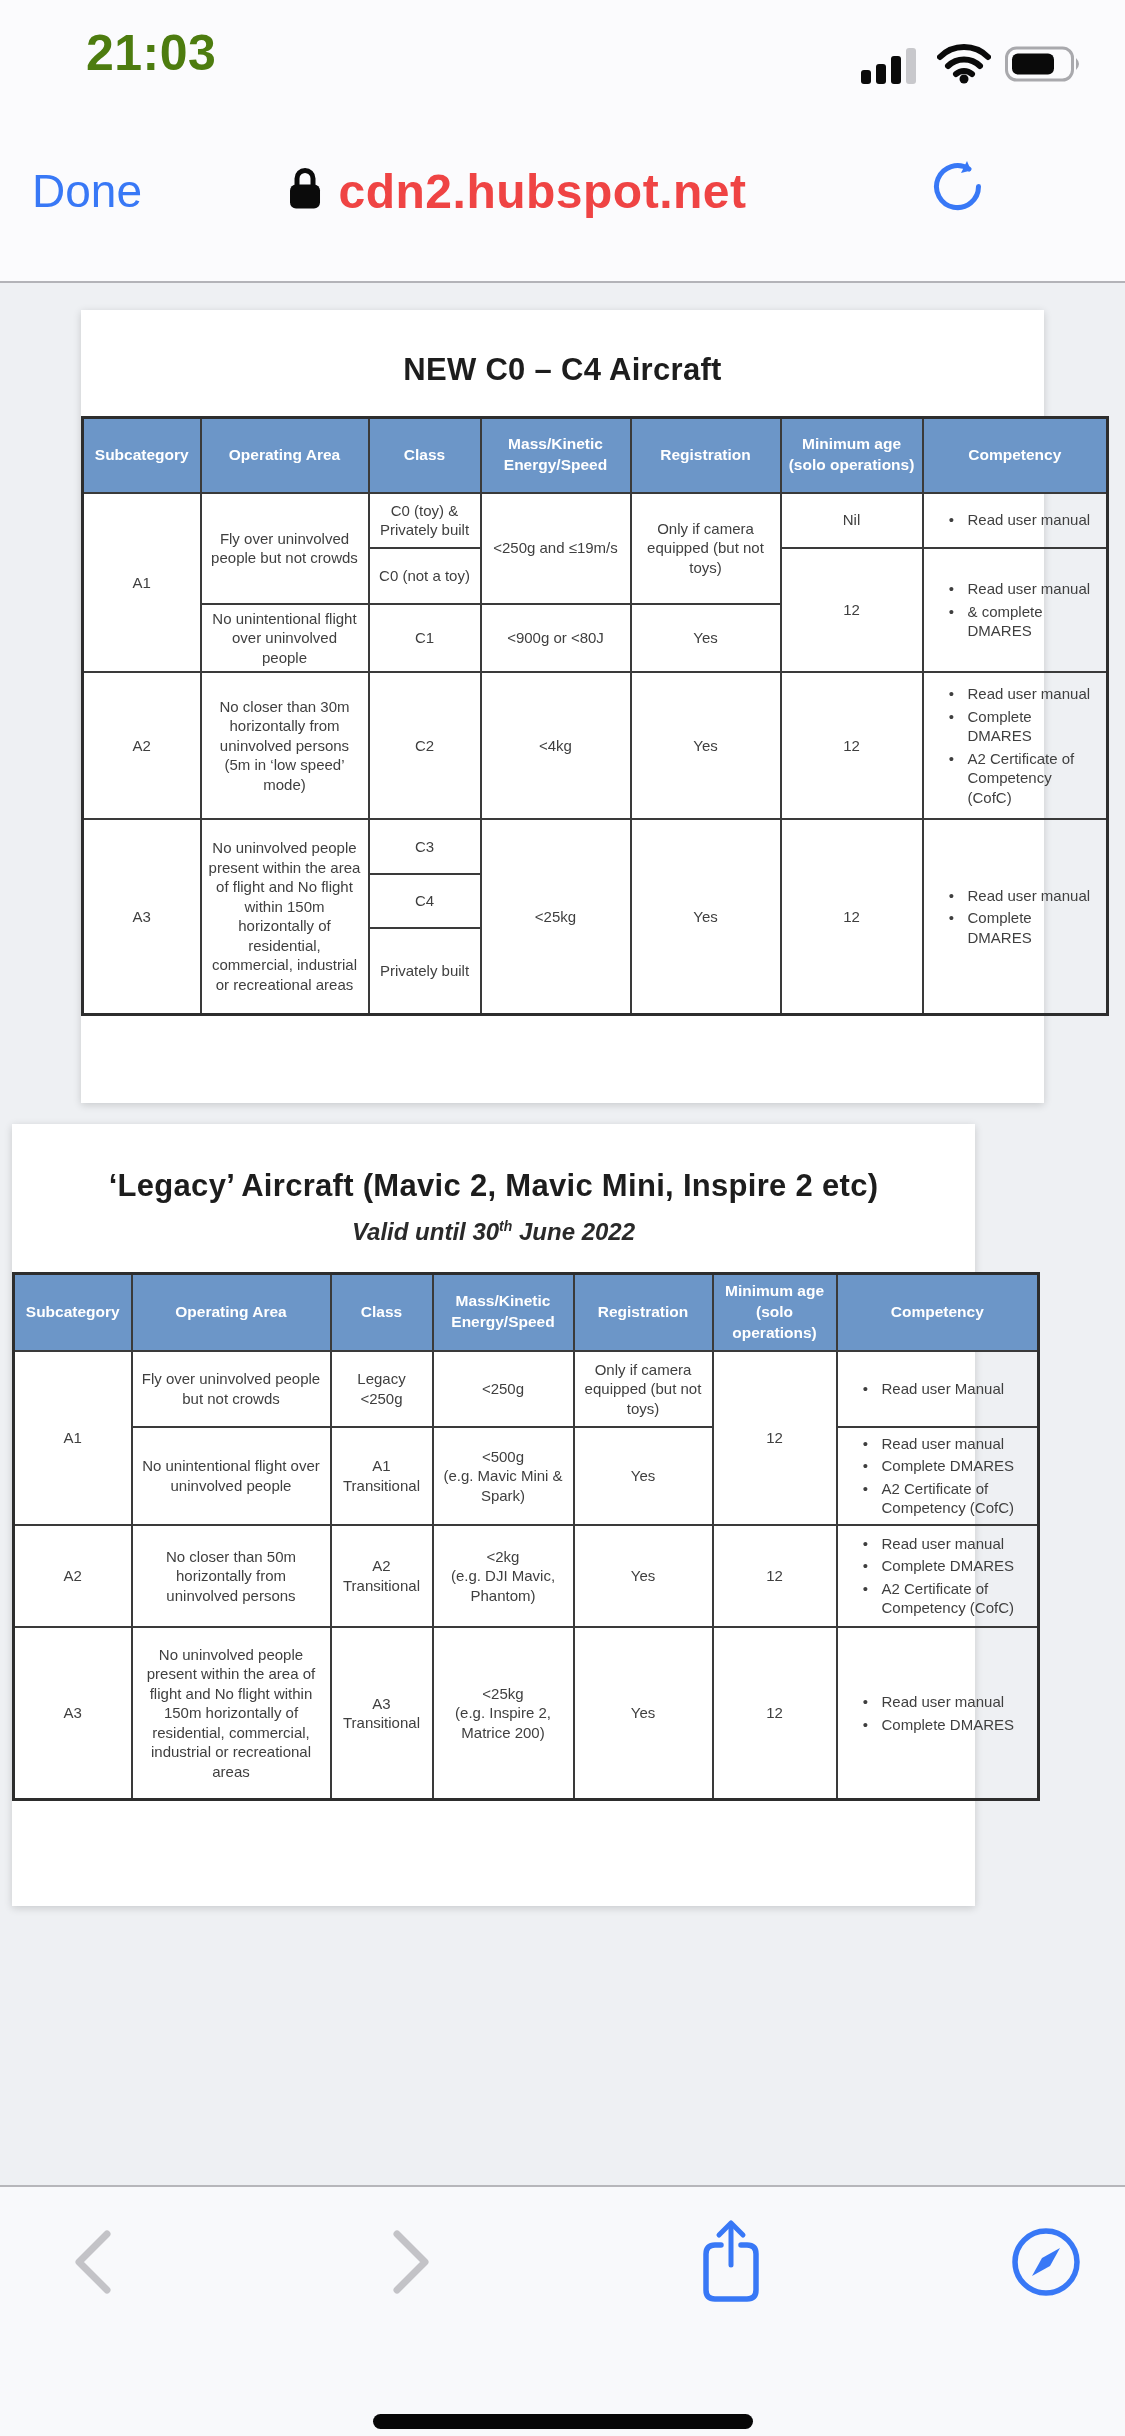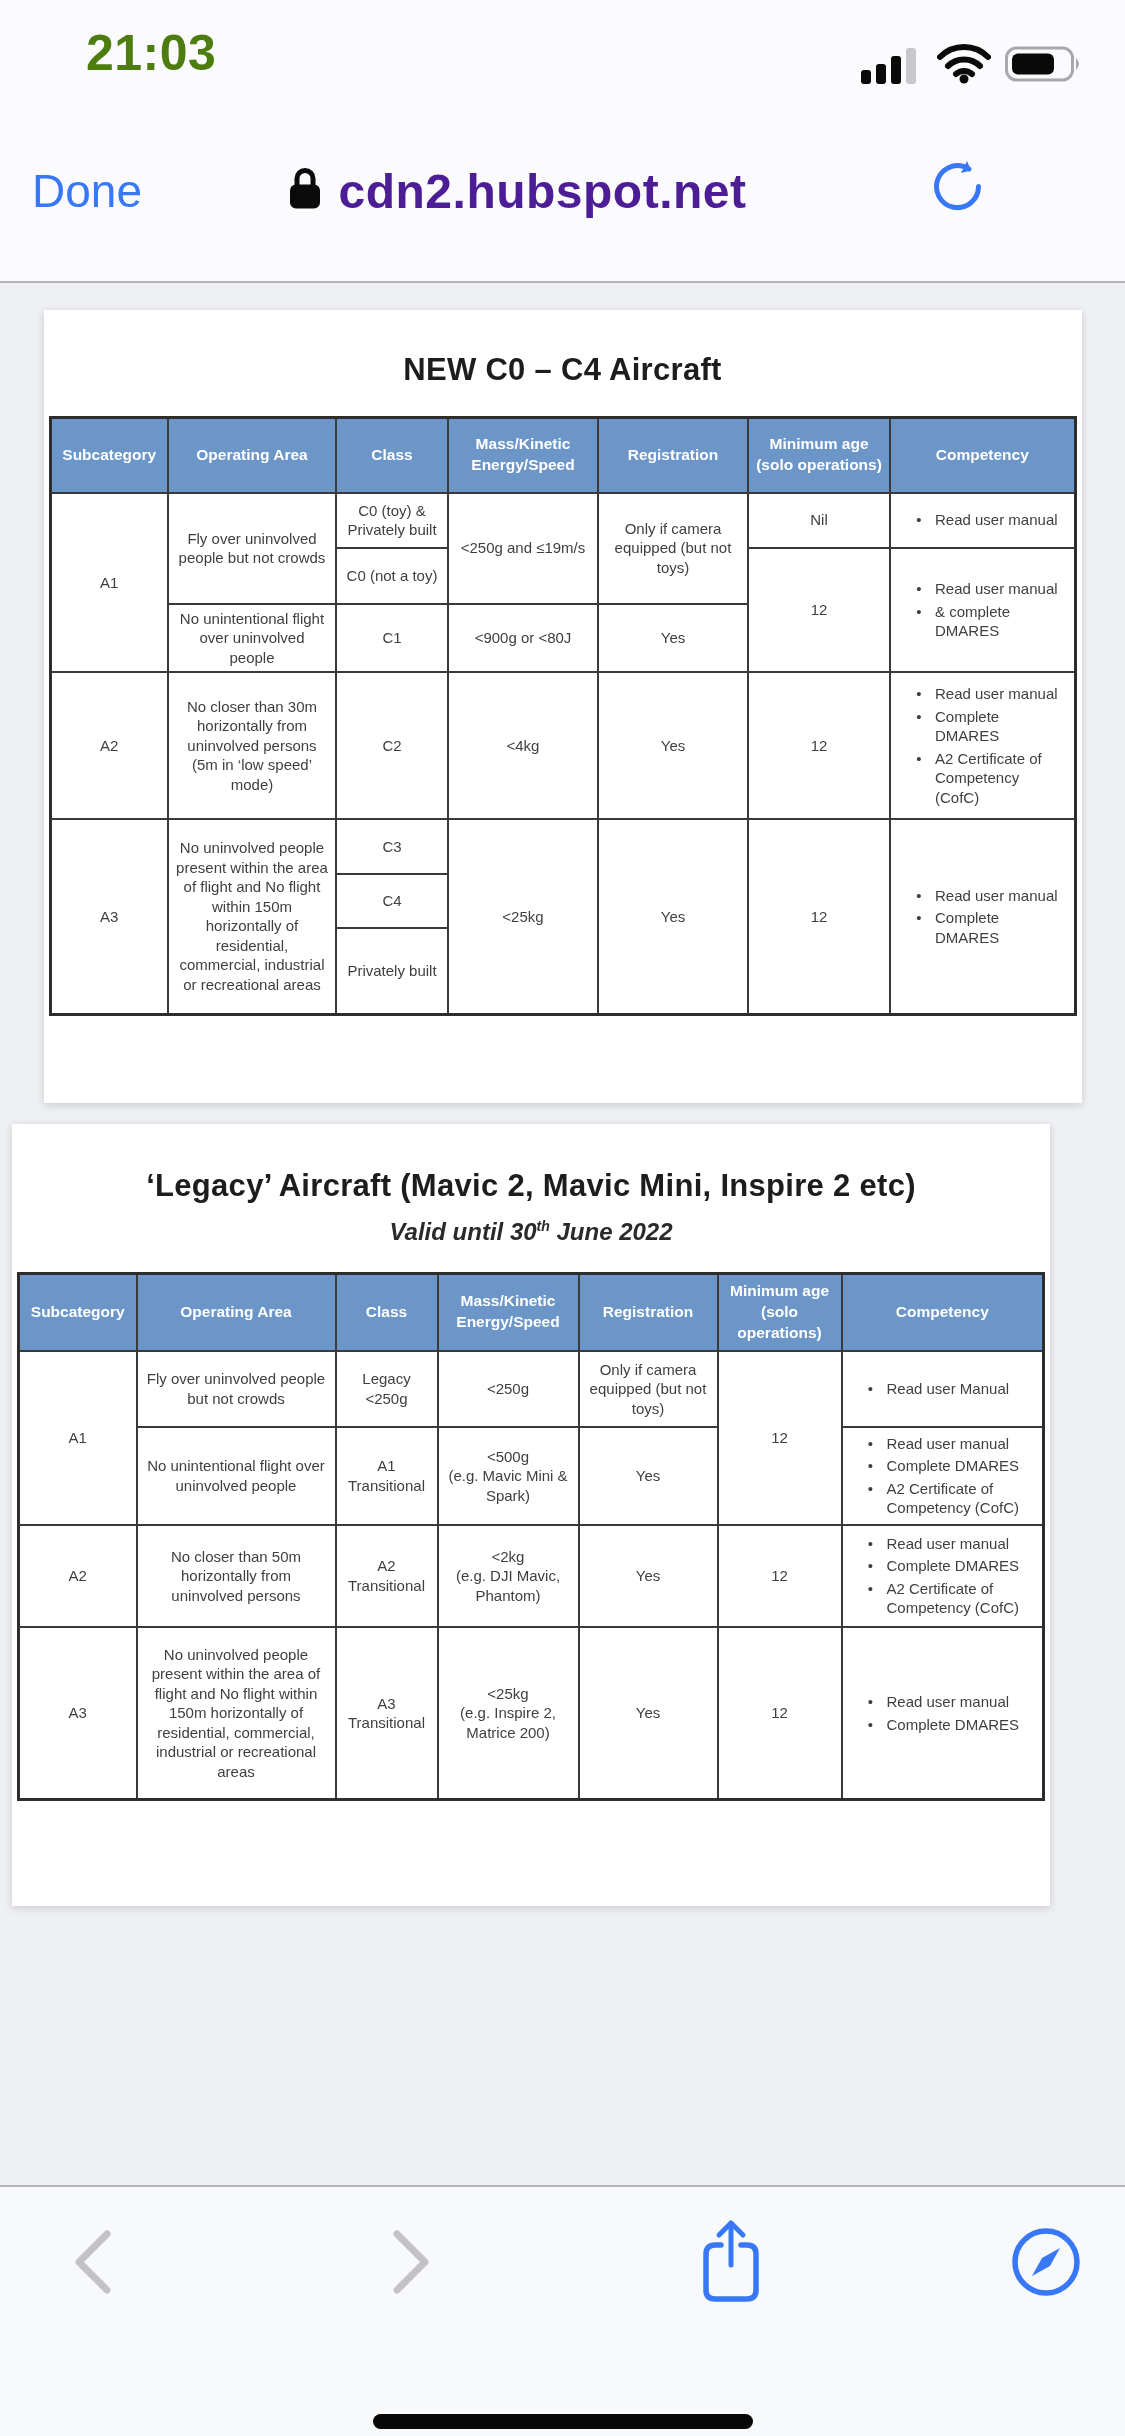--- a/index.html
+++ b/index.html
@@ -7,25 +7,25 @@
          font-family:"Liberation Sans",sans-serif;-webkit-font-smoothing:antialiased;}
   
   .chrome{position:absolute;top:0;left:0;width:1125px;height:283px;background:#fbfbfd;
           border-bottom:2px solid #b3b3b8;box-sizing:border-box;}
   .statusbar{position:absolute;top:0;left:0;width:1125px;height:100px;}
   .time{position:absolute;left:86px;top:24px;font-size:50px;font-weight:700;color:#4d7c0f;letter-spacing:.5px;}
   .sb-icons{position:absolute;right:40px;top:44px;display:flex;align-items:flex-end;gap:14px;}
   .navbar{position:absolute;top:100px;left:0;width:1033px;height:181px;}
   .done{position:absolute;left:32px;top:50%;transform:translateY(-50%);font-size:46px;color:#3878f6;}
   .urlwrap{position:absolute;left:50%;top:50%;transform:translate(-50%,-50%);display:flex;align-items:center;gap:16px;}
-  .url{font-size:48px;font-weight:700;color:#4c1d95;letter-spacing:.5px;}
+  .url{font-size:48px;font-weight:700;color:#ef4444;letter-spacing:.5px;}
   .reload{position:absolute;right:46px;top:50%;transform:translateY(-50%);}
   
   .content{position:absolute;top:283px;left:0;width:1125px;height:1902px;background:#eef0f3;overflow:hidden;}
-  .card{width:1038px;margin:0 auto;background:#ffffff;box-shadow:0 2px 8px rgba(0,0,0,.16);box-sizing:border-box;}
+  .card{width:963px;margin:0 auto;background:#ffffff;box-shadow:0 2px 8px rgba(0,0,0,.16);box-sizing:border-box;}
   .card1{margin-top:27px;height:793px;}
   .card2{margin-top:21px;height:782px;margin-left:12px;}
   .pdf-title{text-align:center;font-weight:700;color:#1d1d1d;font-size:31px;letter-spacing:.3px;}
   .card1 .pdf-title{padding-top:42px;}
   .card2 .pdf-title{padding-top:44px;}
   .pdf-subtitle{text-align:center;font-style:italic;font-weight:700;color:#2a2a2a;font-size:24px;margin-top:14px;}
   .pdf-subtitle sup{font-size:14px;}
   
   table.reg{border-collapse:collapse;margin:0 auto;table-layout:fixed;width:1025px;
             font-size:15px;color:#3f3f3f;line-height:1.3;}

